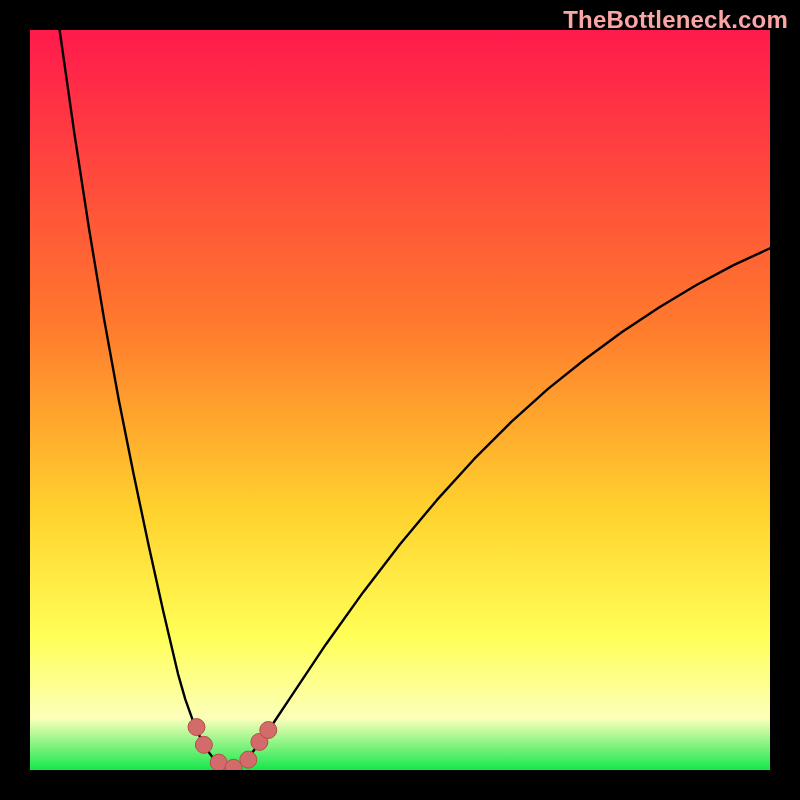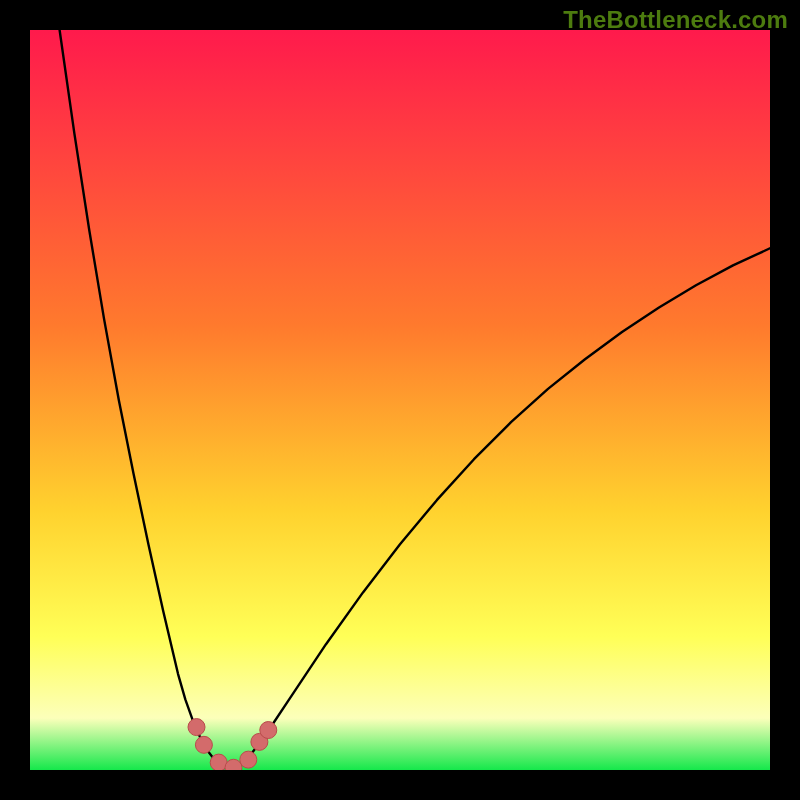--- a/index.html
+++ b/index.html
@@ -27,21 +27,21 @@
   .gradient-bg {
     position: absolute;
     inset: 0;
   }
   .watermark {
     position: absolute;
     top: 6px;
     right: 12px;
     font-size: 24px;
     font-weight: 600;
-    color: #4d7c0f;
+    color: #fca5a5;
     letter-spacing: 0.2px;
   }
   .curve-svg {
     position: absolute;
     inset: 0;
   }
 </style>
 </head>
 <body>
 

